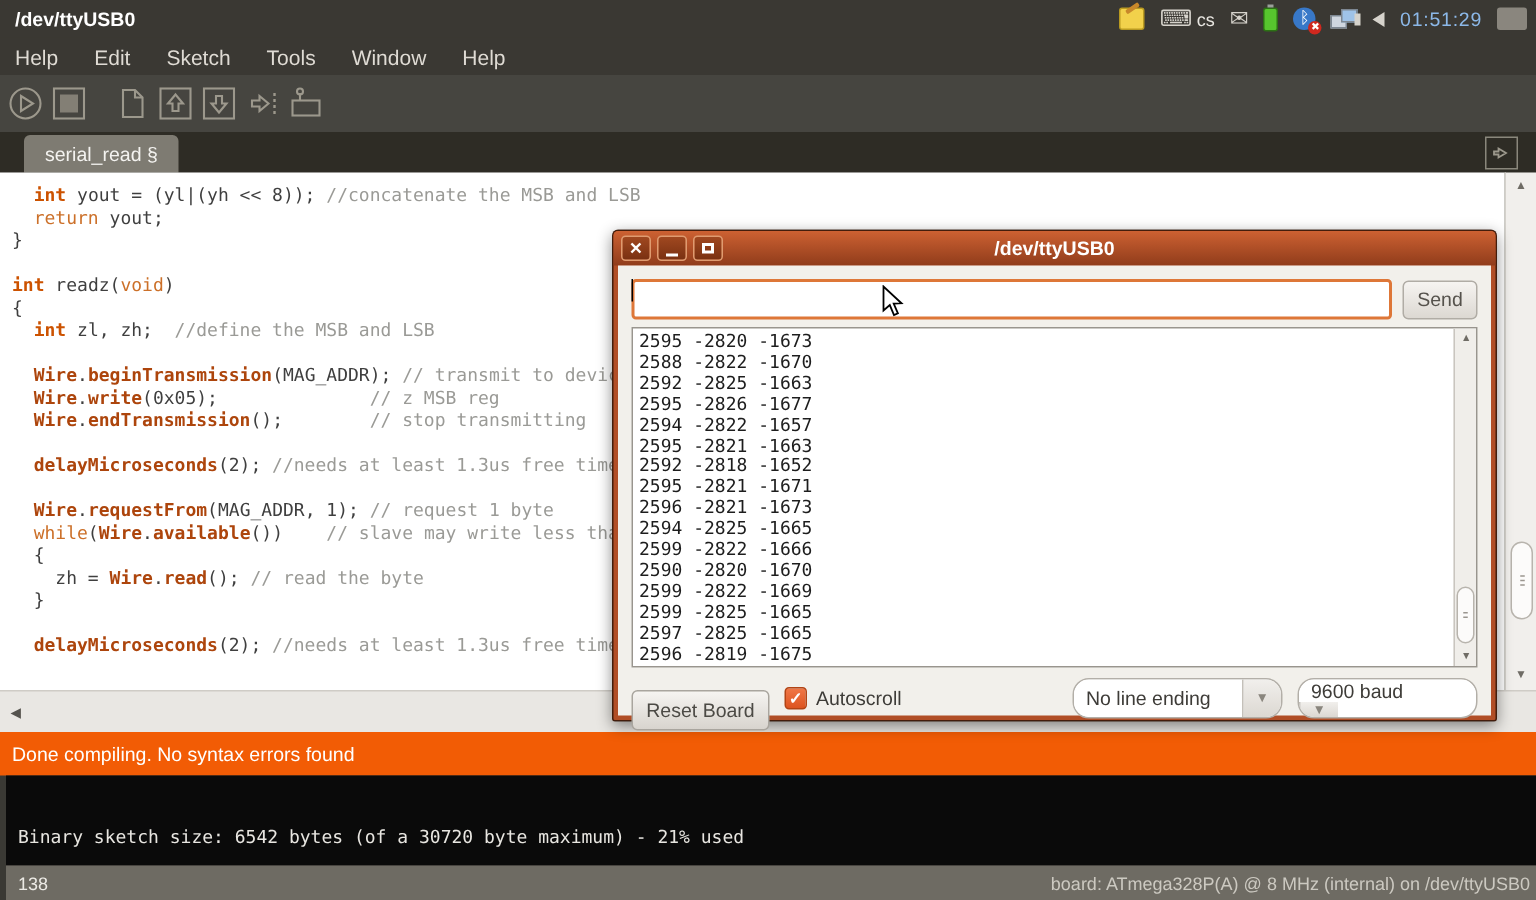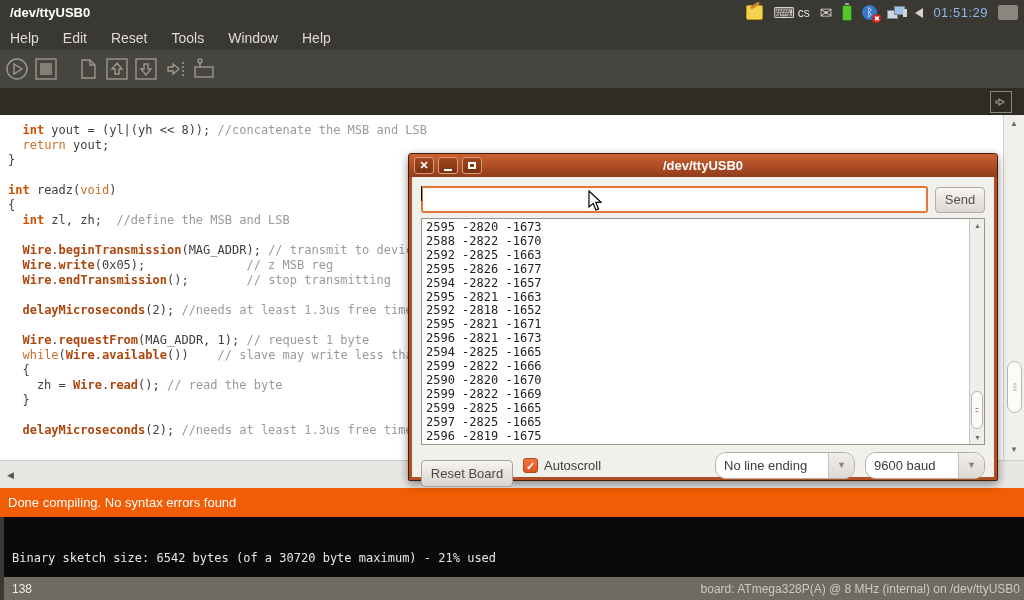--- a/index.html
+++ b/index.html
@@ -153,21 +153,21 @@
       <span class="tray-item clock">01:51:29</span>
       <span class="tray-item">
           <span class="mon-ic"><span class="scr"></span></span>
         </span>
     </div>
   </div>
 
   <div class="menubar">
       <span class="menu-item">Help</span>
       <span class="menu-item">Edit</span>
-      <span class="menu-item">Reset</span>
+      <span class="menu-item">Sketch</span>
       <span class="menu-item">Tools</span>
       <span class="menu-item">Window</span>
       <span class="menu-item">Help</span>
     </div>
 
   <div class="toolbar">
     <div class="tb-btn">
       <svg width="24" height="24">
           <circle cx="12" cy="12" r="10" fill="none" stroke="#9c988c" stroke-width="1.4"></circle>
           <path d="M9 7 L17 12 L9 17 Z" fill="none" stroke="#9c988c" stroke-width="1.4"></path>
@@ -207,20 +207,21 @@
     <div class="tb-btn">
       <svg width="24" height="24">
           <rect x="3" y="10" width="18" height="10" fill="none" stroke="#9c988c" stroke-width="1.4"></rect>
           <line x1="8" y1="10" x2="8" y2="5" stroke="#9c988c" stroke-width="1.4"></line>
           <circle cx="8" cy="4" r="2" fill="none" stroke="#9c988c" stroke-width="1.4"></circle>
         </svg>
     </div>
   </div>
 
   <div class="tabbar">
+    <div class="tab">serial_read §</div>
     <div class="tabmenu-btn">
       <svg width="14" height="14">
           <path d="M5 4 L10 7 L5 10 L5 8 L2 8 L2 6 L5 6 Z" fill="none" stroke="#9c988c" stroke-width="1.2"></path>
         </svg>
     </div>
   </div>
 
   <div class="editor">
     <div id="code"><div class="code-line"><span class="c-p">  </span><span class="c-k">int</span><span class="c-p"> yout = (yl|(yh &lt;&lt; 8)); </span><span class="c-c">//concatenate the MSB and LSB</span></div><div class="code-line"><span class="c-p">  </span><span class="c-k2">return</span><span class="c-p"> yout;</span></div><div class="code-line"><span class="c-p">}</span></div><div class="code-line">&nbsp;</div><div class="code-line"><span class="c-k">int</span><span class="c-p"> readz(</span><span class="c-k2">void</span><span class="c-p">)</span></div><div class="code-line"><span class="c-p">{</span></div><div class="code-line"><span class="c-p">  </span><span class="c-k">int</span><span class="c-p"> zl, zh;  </span><span class="c-c">//define the MSB and LSB</span></div><div class="code-line">&nbsp;</div><div class="code-line"><span class="c-p">  </span><span class="c-f">Wire</span><span class="c-p">.</span><span class="c-f">beginTransmission</span><span class="c-p">(MAG_ADDR); </span><span class="c-c">// transmit to device</span></div><div class="code-line"><span class="c-p">  </span><span class="c-f">Wire</span><span class="c-p">.</span><span class="c-f">write</span><span class="c-p">(0x05);              </span><span class="c-c">// z MSB reg</span></div><div class="code-line"><span class="c-p">  </span><span class="c-f">Wire</span><span class="c-p">.</span><span class="c-f">endTransmission</span><span class="c-p">();        </span><span class="c-c">// stop transmitting</span></div><div class="code-line">&nbsp;</div><div class="code-line"><span class="c-p">  </span><span class="c-f">delayMicroseconds</span><span class="c-p">(2); </span><span class="c-c">//needs at least 1.3us free time</span></div><div class="code-line">&nbsp;</div><div class="code-line"><span class="c-p">  </span><span class="c-f">Wire</span><span class="c-p">.</span><span class="c-f">requestFrom</span><span class="c-p">(MAG_ADDR, 1); </span><span class="c-c">// request 1 byte</span></div><div class="code-line"><span class="c-p">  </span><span class="c-k2">while</span><span class="c-p">(</span><span class="c-f">Wire</span><span class="c-p">.</span><span class="c-f">available</span><span class="c-p">())    </span><span class="c-c">// slave may write less than</span></div><div class="code-line"><span class="c-p">  {</span></div><div class="code-line"><span class="c-p">    zh = </span><span class="c-f">Wire</span><span class="c-p">.</span><span class="c-f">read</span><span class="c-p">(); </span><span class="c-c">// read the byte</span></div><div class="code-line"><span class="c-p">  }</span></div><div class="code-line">&nbsp;</div><div class="code-line"><span class="c-p">  </span><span class="c-f">delayMicroseconds</span><span class="c-p">(2); </span><span class="c-c">//needs at least 1.3us free time</span></div></div>
   </div>
@@ -285,21 +286,21 @@
       </div>
       <div class="sm-row2">
         <button class="sm-reset">Reset Board</button>
         <div class="sm-check">✓</div>
         <span class="sm-chklabel">Autoscroll</span>
         <div class="sm-spacer"></div>
         <div class="dropdown" style="width:140px;">
           <div class="dd-value" style="flex:1;">No line ending</div>
           <div class="dd-arrow">▼</div>
         </div>
-        <div class="dropdown" style="width:120px;">
+        <div class="dropdown" style="width:120px;flex-direction:column;">
           <div class="dd-value" style="flex:1;">9600 baud</div>
           <div class="dd-arrow">▼</div>
         </div>
       </div>
     </div>
   </div>
 
   <div class="caret"></div>
 
   <div class="cursor">

